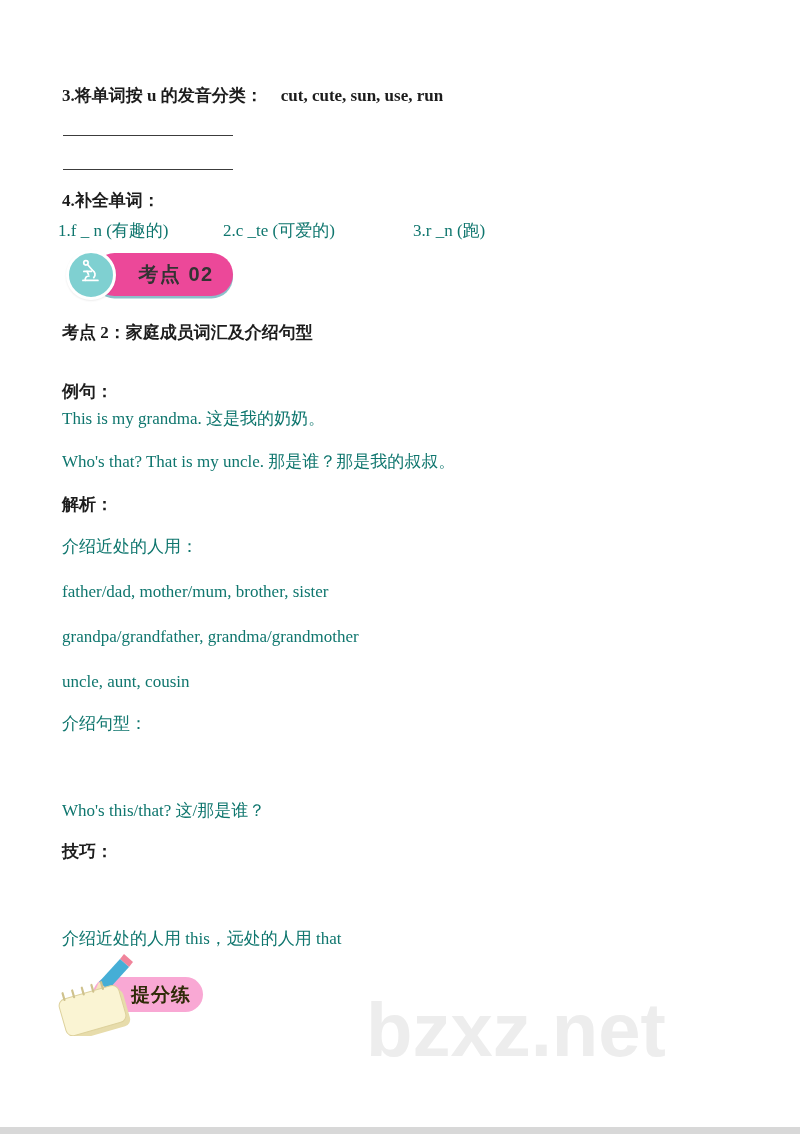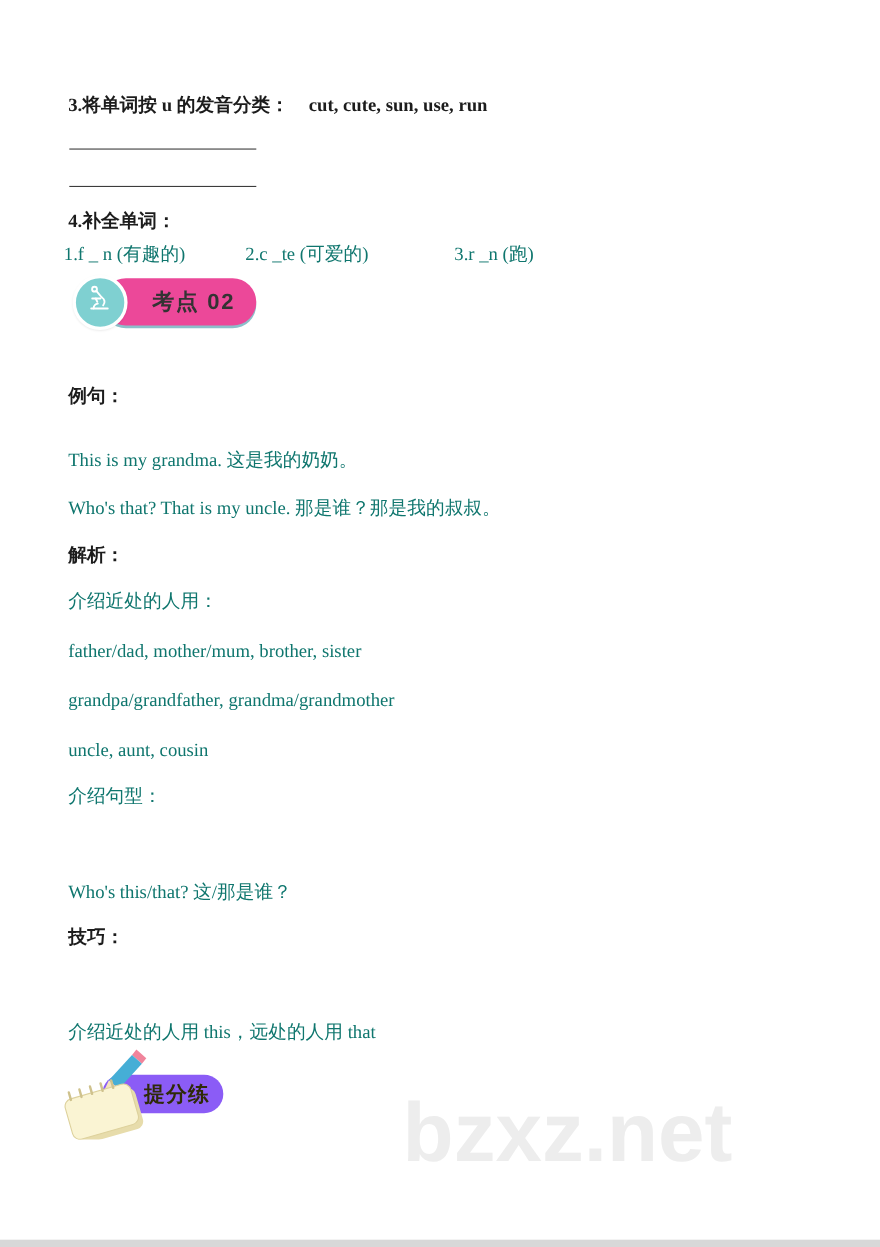--- a/index.html
+++ b/index.html
@@ -53,21 +53,21 @@
     box-sizing:border-box;
     display:flex; align-items:center; justify-content:center;
     z-index:2;
     box-shadow:0 1px 2px rgba(0,0,0,0.08);
   }
   
   .tf-badge{ position:absolute; left:50px; top:952px; width:170px; height:84px; }
   .tf-pill{
     position:absolute; left:43px; top:25px;
     width:110px; height:35px;
-    background:#8b5cf6;
+    background:#f9a8d4;
     border-radius:18px;
     display:flex; align-items:center; justify-content:center;
     padding-left:26px; box-sizing:border-box;
   }
   .tf-pill span{
     font-family:"Liberation Sans","DejaVu Sans",sans-serif;
     font-weight:bold; font-size:19px; color:#2f2a08; letter-spacing:1px;
   }
   .tf-icon{ position:absolute; left:0; top:0; z-index:2; }
   
@@ -112,22 +112,23 @@
             <path d="M6.8 11.6 h6.4"></path>
             <path d="M9.6 11.6 l1.2 2.6"></path>
             <path d="M6 19.4 h13"></path>
             <path d="M8 19.4 c-0.2-2.2 1.4-3.6 3.2-3.8"></path>
           </g>
         </svg>
       </span>
     </div>
   </div>
 
+  <p class="para bold" style="top:321px">考点 2：家庭成员词汇及介绍句型</p>
 
-  <p class="para bold" style="top:348px">例句：</p>
+  <p class="para bold" style="top:380px">例句：</p>
   <p class="para" style="top:407px">This is my grandma. 这是我的奶奶。</p>
   <p class="para" style="top:450px">Who's that? That is my uncle. 那是谁？那是我的叔叔。</p>
 
   <p class="para bold" style="top:493px">解析：</p>
   <p class="para" style="top:535px">介绍近处的人用：</p>
   <p class="para" style="top:580px">father/dad, mother/mum, brother, sister</p>
   <p class="para" style="top:625px">grandpa/grandfather, grandma/grandmother</p>
   <p class="para" style="top:670px">uncle, aunt, cousin</p>
   <p class="para" style="top:712px">介绍句型：</p>
   <p class="para" style="top:799px">Who's this/that? 这/那是谁？</p>

